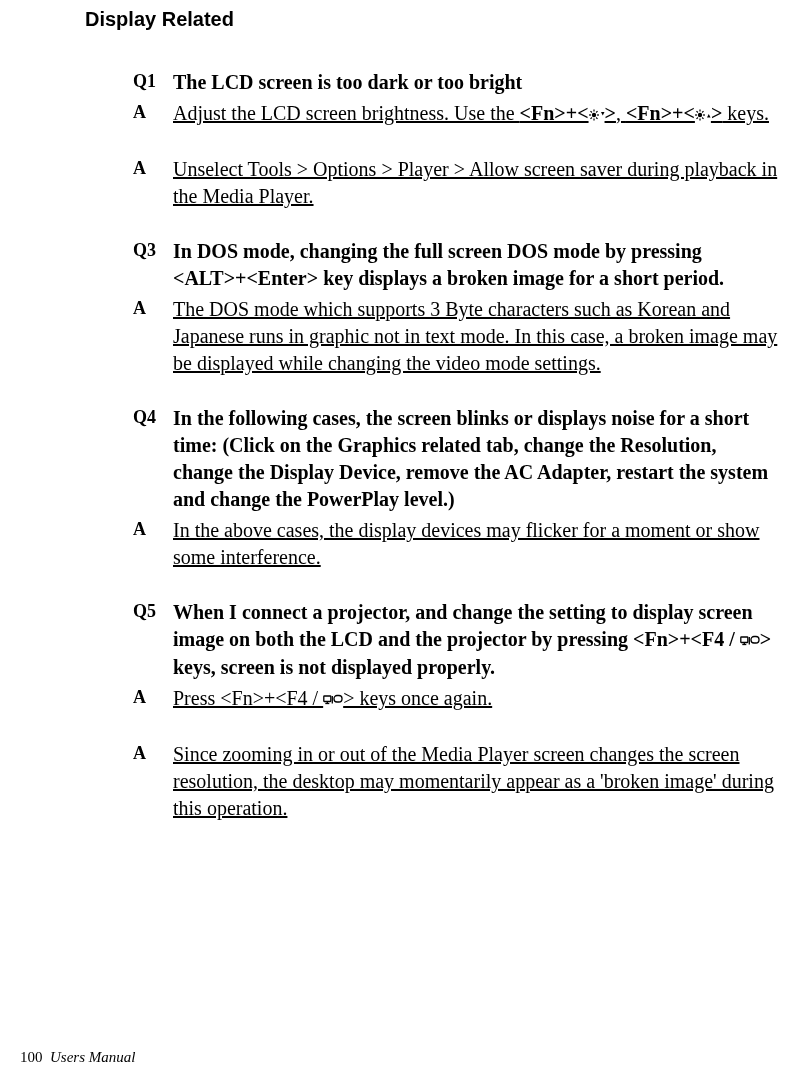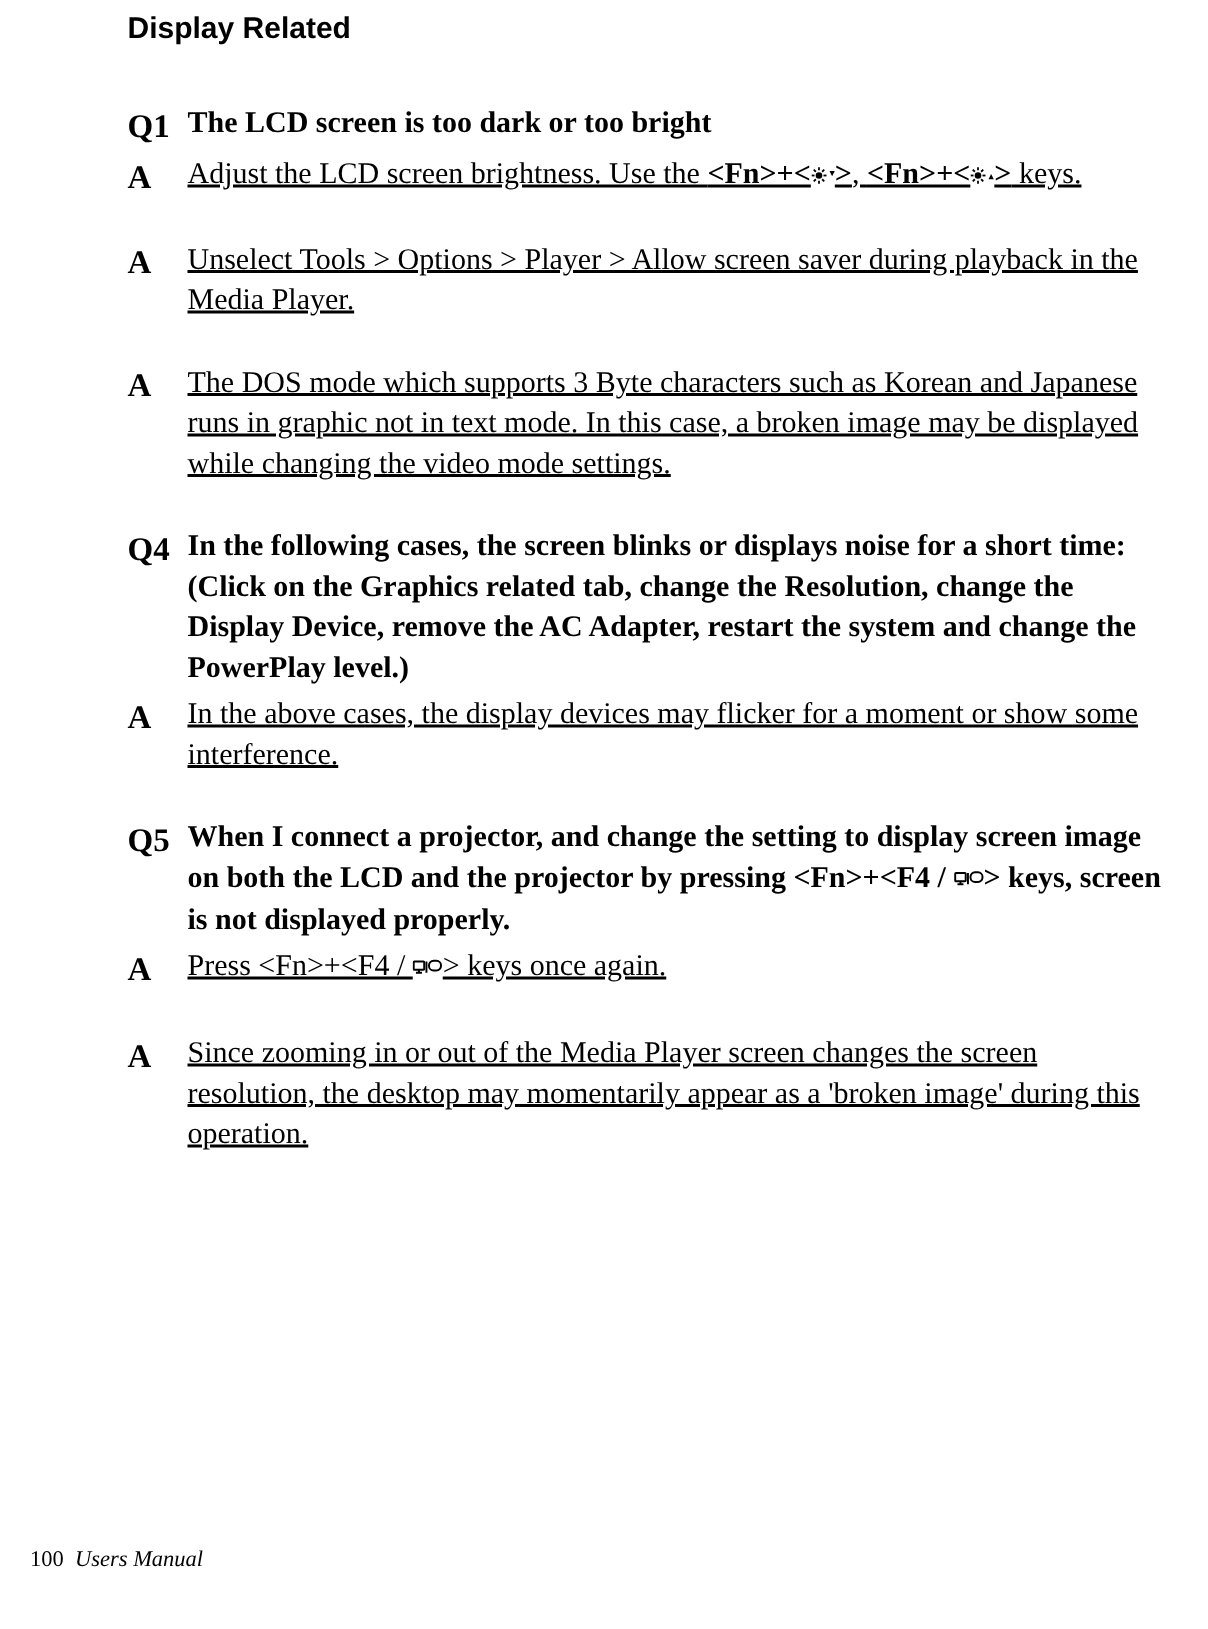--- a/index.html
+++ b/index.html
@@ -28,22 +28,23 @@
     margin-bottom: 28px;
   }
   .row {
     display: flex;
     align-items: flex-start;
     margin: 0 0 4px 0;
   }
   .label-col {
     flex: 0 0 40px;
     font-weight: bold;
-    font-size: 22px;
+    font-size: 18px;
     line-height: 1.35;
+    margin-left: 48px;
   }
   .text-col {
     flex: 1 1 auto;
     font-size: 20px;
     line-height: 1.35;
   }
   .q .text-col {
     font-weight: bold;
   }
   .a .label-col {
@@ -56,21 +57,21 @@
   .inline-bold {
     font-weight: bold;
   }
   .icon {
     display: inline-block;
     vertical-align: -1px;
   }
   .footer {
     position: absolute;
     left: 20px;
-    bottom: 37px;
+    bottom: 20px;
     font-style: italic;
     font-size: 15px;
   }
   .footer .pnum {
     font-style: normal;
   }
 </style>
 </head>
 <body>
 
@@ -118,20 +119,24 @@
   </div>
 
   <div class="qa-block">
     <div class="row a">
       <div class="label-col">A</div>
       <div class="text-col">Unselect Tools &gt; Options &gt; Player &gt; Allow screen saver during playback in the Media Player.</div>
     </div>
   </div>
 
   <div class="qa-block">
+    <div class="row q">
+      <div class="label-col">Q3</div>
+      <div class="text-col">In DOS mode, changing the full screen DOS mode by pressing &lt;ALT&gt;+&lt;Enter&gt; key displays a broken image for a short period.</div>
+    </div>
     <div class="row a">
       <div class="label-col">A</div>
       <div class="text-col">The DOS mode which supports 3 Byte characters such as Korean and Japanese runs in graphic not in text mode. In this case, a broken image may be displayed while changing the video mode settings.</div>
     </div>
   </div>
 
   <div class="qa-block">
     <div class="row q">
       <div class="label-col">Q4</div>
       <div class="text-col">In the following cases, the screen blinks or displays noise for a short time: (Click on the Graphics related tab, change the Resolution, change the Display Device, remove the AC Adapter, restart the system and change the PowerPlay level.)</div>

